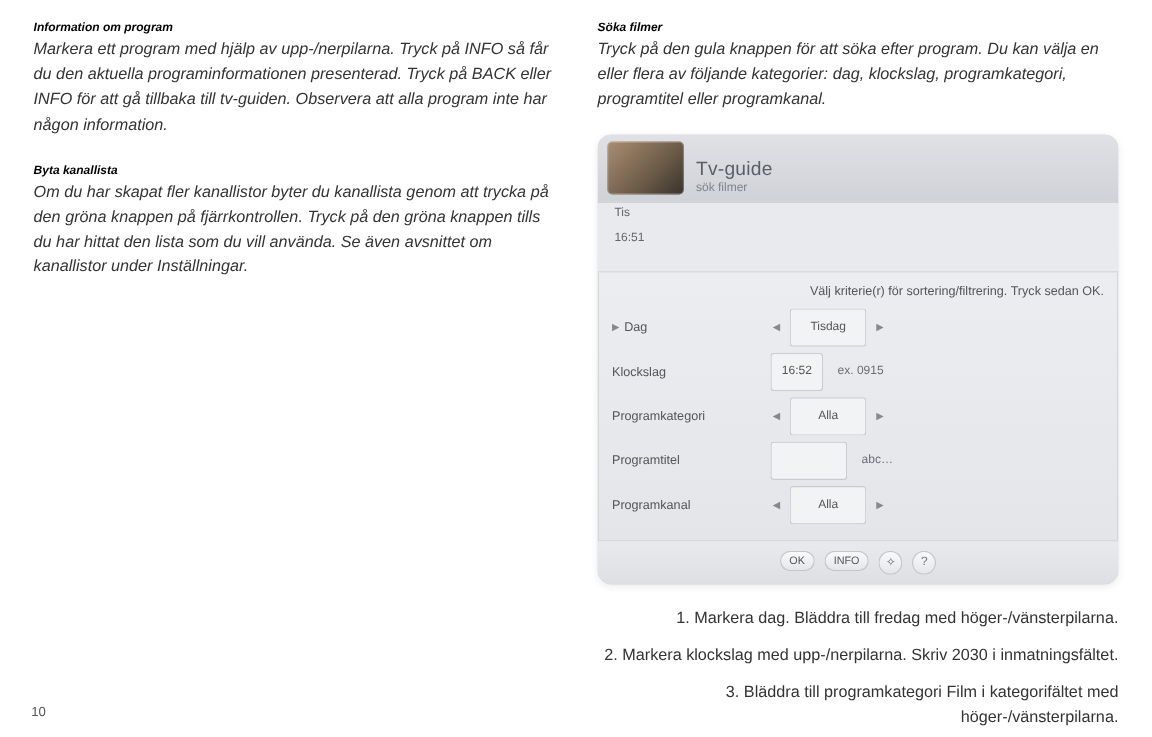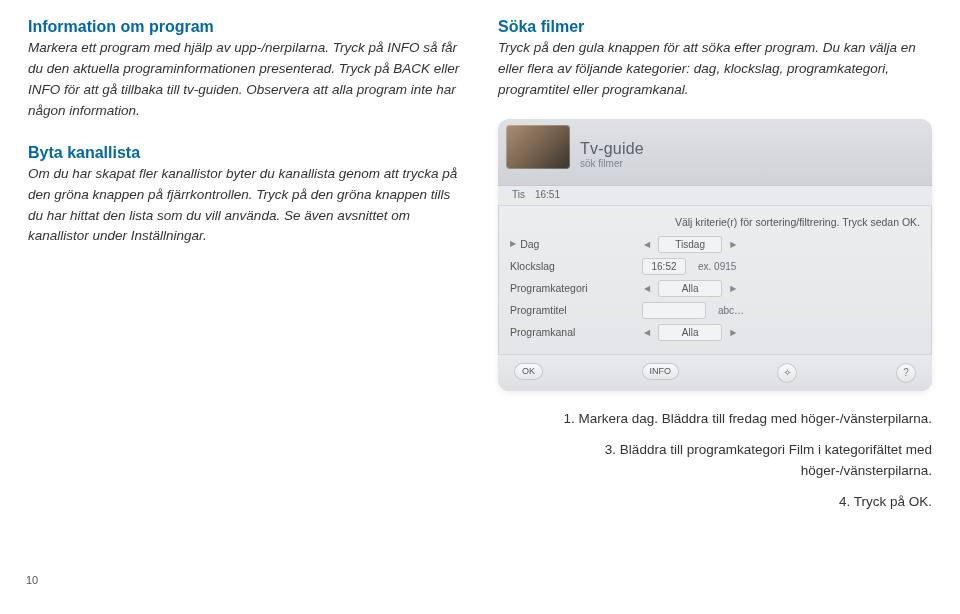--- a/index.html
+++ b/index.html
@@ -3,86 +3,87 @@
 <meta charset="utf-8">
 <style>
   * { margin:0; padding:0; box-sizing:border-box; }
   body {
     width:960px; height:614px; background:#fff;
     font-family: "Helvetica Neue", Arial, sans-serif;
     color:#333; position:relative; padding:18px 28px;
   }
   .columns { display:flex; gap:36px; }
   .col { flex:1 1 0; }
-  h4 { font-size:16px; font-weight:700; margin-bottom:2px; color:#0369a1; }
+  h4 { font-size:10px; font-weight:700; margin-bottom:2px; color:#000000;font-style:italic; }
   p  { font-size:13.5px; line-height:1.55; color:#333; margin-bottom:18px;font-style:italic; }
   .spacer { height:4px; }
 
   
   .tvg {
     border-radius:12px; overflow:hidden;
     background:linear-gradient(#f0f1f3,#e2e4e7);
     box-shadow: inset 0 0 0 1px #cfd1d5, 0 2px 6px rgba(0,0,0,.08);
     margin-bottom:18px;
     font-size:10.5px; color:#555;
   }
   .tvg-head {
     display:flex; align-items:flex-end;
     background:linear-gradient(#dfe1e5,#cfd2d7);
     border-bottom:1px solid #c5c7cc;
-    padding:6px 12px 16px 8px; gap:10px;
+    padding:6px 12px 6px 8px; gap:10px;
   }
   .thumb {
     width:64px; height:44px; border-radius:4px; background:
       linear-gradient(135deg,#ab8e72,#6b5a48 60%,#37332b);
     box-shadow: inset 0 0 0 1px rgba(255,255,255,.25);
   }
   .tvg-title { font-size:16px; color:#5a6068; letter-spacing:.2px; }
   .tvg-sub   { font-size:10px; color:#7f848c; }
   .tvg-meta {
-    display:flex; gap:10px; padding:3px 12px 5px 14px;
+    display:flex; gap:10px; padding:3px 12px 22px 14px;
     font-size:10px; color:#666; background:#e8eaed;
     border-bottom:1px solid #d6d8dc;
+    flex-direction:column;
   }
   .tvg-body { padding:10px 12px 8px;text-align:right; }
   .hint { margin-bottom:8px; color:#555; }
   .tvg-row { display:flex; align-items:center; gap:6px; margin-bottom:5px; }
   .tvg-label { width:126px; display:flex; align-items:center; gap:4px; }
   .tvg-label .tri { font-size:8px; line-height:1; color:#888; }
   .pill {
-    height:17px; border-radius:3px; display:flex; align-items:center;
+    height:32px; border-radius:3px; display:flex; align-items:center;
     justify-content:center; background:#f2f3f5;
     box-shadow: inset 0 0 0 1px #c9ccd1; font-size:10px; color:#555;
     padding:0 6px;
   }
   .pill.small { width:64px; }
   .pill.narrow { width:44px; }
   .arrow { color:#888; font-size:8px; padding:0 2px; }
   .note { font-size:10px; color:#6a6e76; margin-left:6px; }
   .tvg-footer {
-    display:flex; justify-content:space-between; gap:8px;
-    padding:8px 16px; border-top:1px solid #d6d8dc;
+    display:flex; justify-content:center; gap:8px;
+    padding:8px 6px; border-top:1px solid #d6d8dc;
     background:linear-gradient(#e8eaed,#dddfe3);
   }
   .ftbtn {
     height:17px; min-width:26px; padding:0 8px; border-radius:9px;
     background:linear-gradient(#fafbfc,#e3e5e9);
     box-shadow: inset 0 0 0 1px #c3c6cc;
     font-size:9px; color:#555;
     display:flex; align-items:center; justify-content:center;
   }
   .round {
     width:20px; height:20px; border-radius:50%;
     background:linear-gradient(#fafbfc,#e3e5e9);
     box-shadow: inset 0 0 0 1px #c3c6cc;
     display:flex; align-items:center; justify-content:center;
     font-size:10px; color:#777;
   }
 
-  .pagenum { position:absolute; left:26px; bottom:28px; font-size:11px; color:#555; }
+  .pagenum { position:absolute; left:26px; bottom:14px; font-size:11px; color:#555; }
 
   ol.steps { list-style:none; margin-left:0; }
   ol.steps li { font-size:13.5px; line-height:1.55; margin-bottom:10px;text-align:right; }
 </style>
 </head>
 <body>
 
 <div class="columns">
 
   <div class="col">
@@ -162,19 +163,20 @@
         <div class="ftbtn">OK</div>
         <div class="ftbtn">INFO</div>
         <div class="round">✧</div>
         <div class="round">?</div>
       </div>
     </div>
 
 
     <ol class="steps">
       <li>1. Markera dag. Bläddra till fredag med höger-/vänsterpilarna.</li>
+      <li>2. Markera klockslag med upp-/nerpilarna. Skriv 2030 i inmatningsfältet.</li>
       <li>3. Bläddra till programkategori Film i kategorifältet med höger-/vänsterpilarna.</li>
       <li>4. Tryck på OK.</li>
     </ol>
   </div>
 </div>
 
 <div class="pagenum">10</div>
 
 </body></html>

